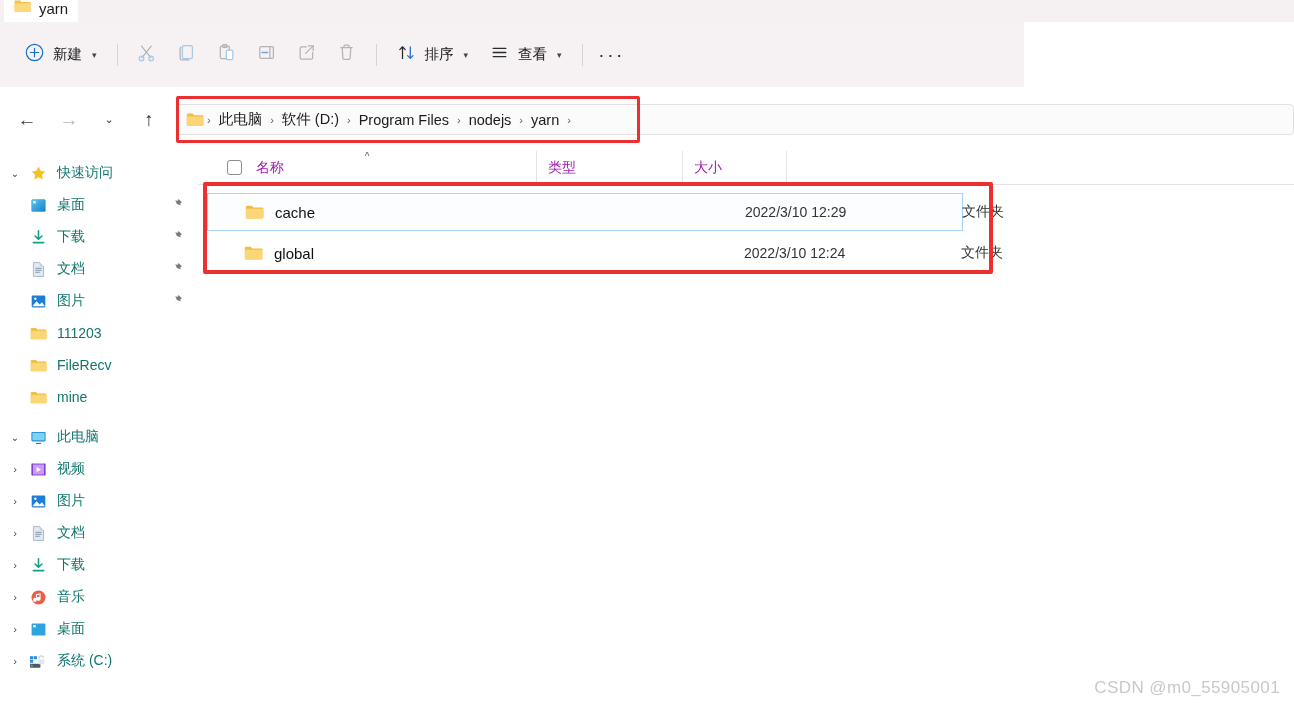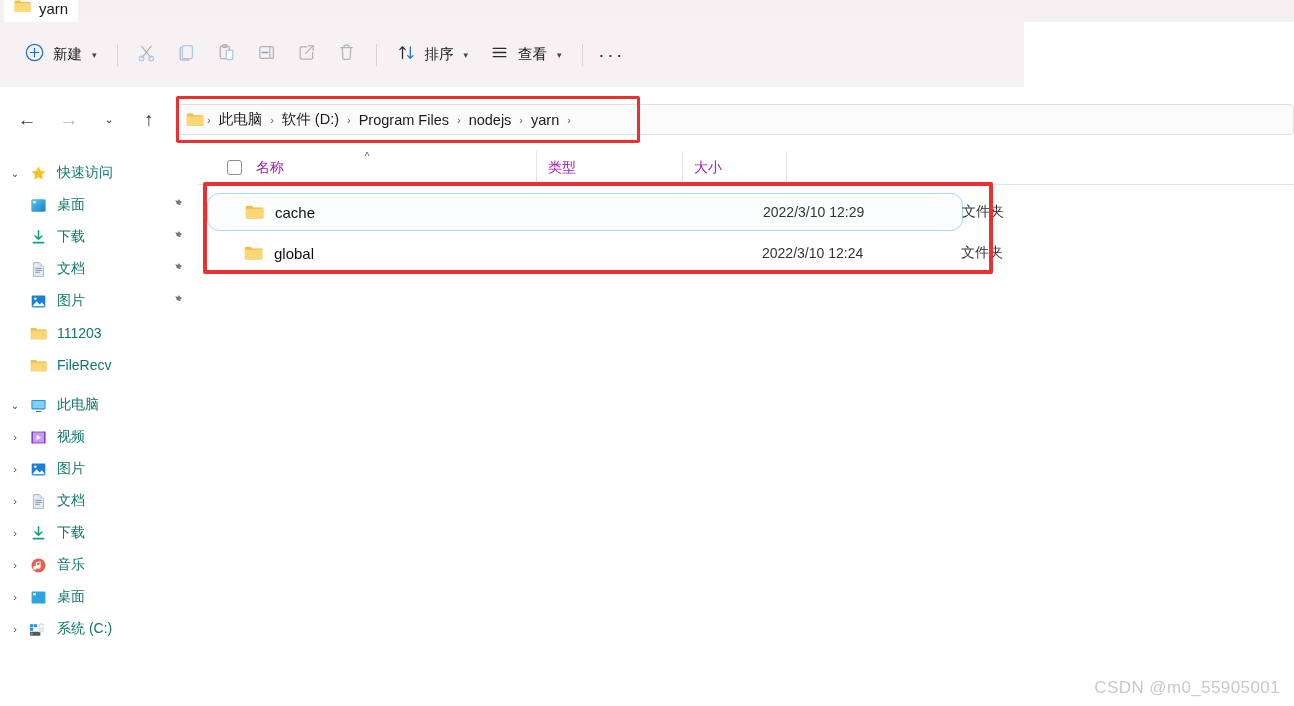--- a/index.html
+++ b/index.html
@@ -118,27 +118,27 @@
     position: absolute; left: 50%; top: 1px; transform: translateX(-50%);
     font-size: 10px; color: #5a5a5a; line-height: 1;
   }
   .hdr-check {
     width: 15px; height: 15px; border: 1.4px solid #8d8d8d; border-radius: 3px;
     margin-left: 29px; margin-right: 14px; background: #fff; flex: 0 0 15px;
   }
 
   .row {
     position: absolute; left: 9px; width: 756px; height: 38px;
-    display: flex; align-items: center; border-radius: 12px; cursor: default;
+    display: flex; align-items: center; border-radius: 0; cursor: default;
   }
   .row.selected { background: #fbfdff; border: 1px solid #a8d4f5; }
   .row-name { display: flex; align-items: center; width: 330px; padding-left: 37px; }
   .row-label { font-size: 15px; color: #101010; margin-left: 11px; }
   .cell { font-size: 14px; color: #333333; white-space: nowrap; }
-  .c-date { position: absolute; left: 555px; }
+  .c-date { position: absolute; left: 537px; }
   .c-type { position: absolute; left: 754px; }
 
   
   .annot-list {
     position: absolute; left: 203px; top: 182px; width: 790px; height: 92px;
     border: 4px solid #ec2f2f; border-radius: 2px; pointer-events: none;
   }
 
   
   .watermark {
@@ -421,20 +421,29 @@
     <div class="nav-item indent1">
       <span class="nav-ico-box">
         <svg width="17" height="15" viewBox="0 0 18 15">
           <path d="M0.8 2.6a1 1 0 0 1 1-1h4.6l1.6 1.7h8.4a1 1 0 0 1 1 1v8.4a1 1 0 0 1-1 1H1.8a1 1 0 0 1-1-1z" fill="#f1bd46"></path>
           <path d="M0.8 4.5h16.6v8.2a1 1 0 0 1-1 1H1.8a1 1 0 0 1-1-1z" fill="#fbd676"></path>
         </svg>
       </span>
       <span class="nav-text">FileRecv</span>
     </div>
 
+    <div class="nav-item indent1">
+      <span class="nav-ico-box">
+        <svg width="17" height="15" viewBox="0 0 18 15">
+          <path d="M0.8 2.6a1 1 0 0 1 1-1h4.6l1.6 1.7h8.4a1 1 0 0 1 1 1v8.4a1 1 0 0 1-1 1H1.8a1 1 0 0 1-1-1z" fill="#f1bd46"></path>
+          <path d="M0.8 4.5h16.6v8.2a1 1 0 0 1-1 1H1.8a1 1 0 0 1-1-1z" fill="#fbd676"></path>
+        </svg>
+      </span>
+      <span class="nav-text">mine</span>
+    </div>
 
 
     <div class="nav-item" style="margin-top:8px">
       <span class="nav-exp open">⌄</span>
       <span class="nav-ico-box">
         <svg width="17" height="17" viewBox="0 0 17 17">
           <rect x="1.4" y="3" width="14.2" height="9.4" rx="1.1" fill="#1f8fd6"></rect>
           <rect x="2.4" y="3.9" width="12.2" height="7.4" fill="#7fd0f4"></rect>
           <path d="M6 13.9h5v1.1H6z" fill="#5a6a76"></path>
         </svg>

